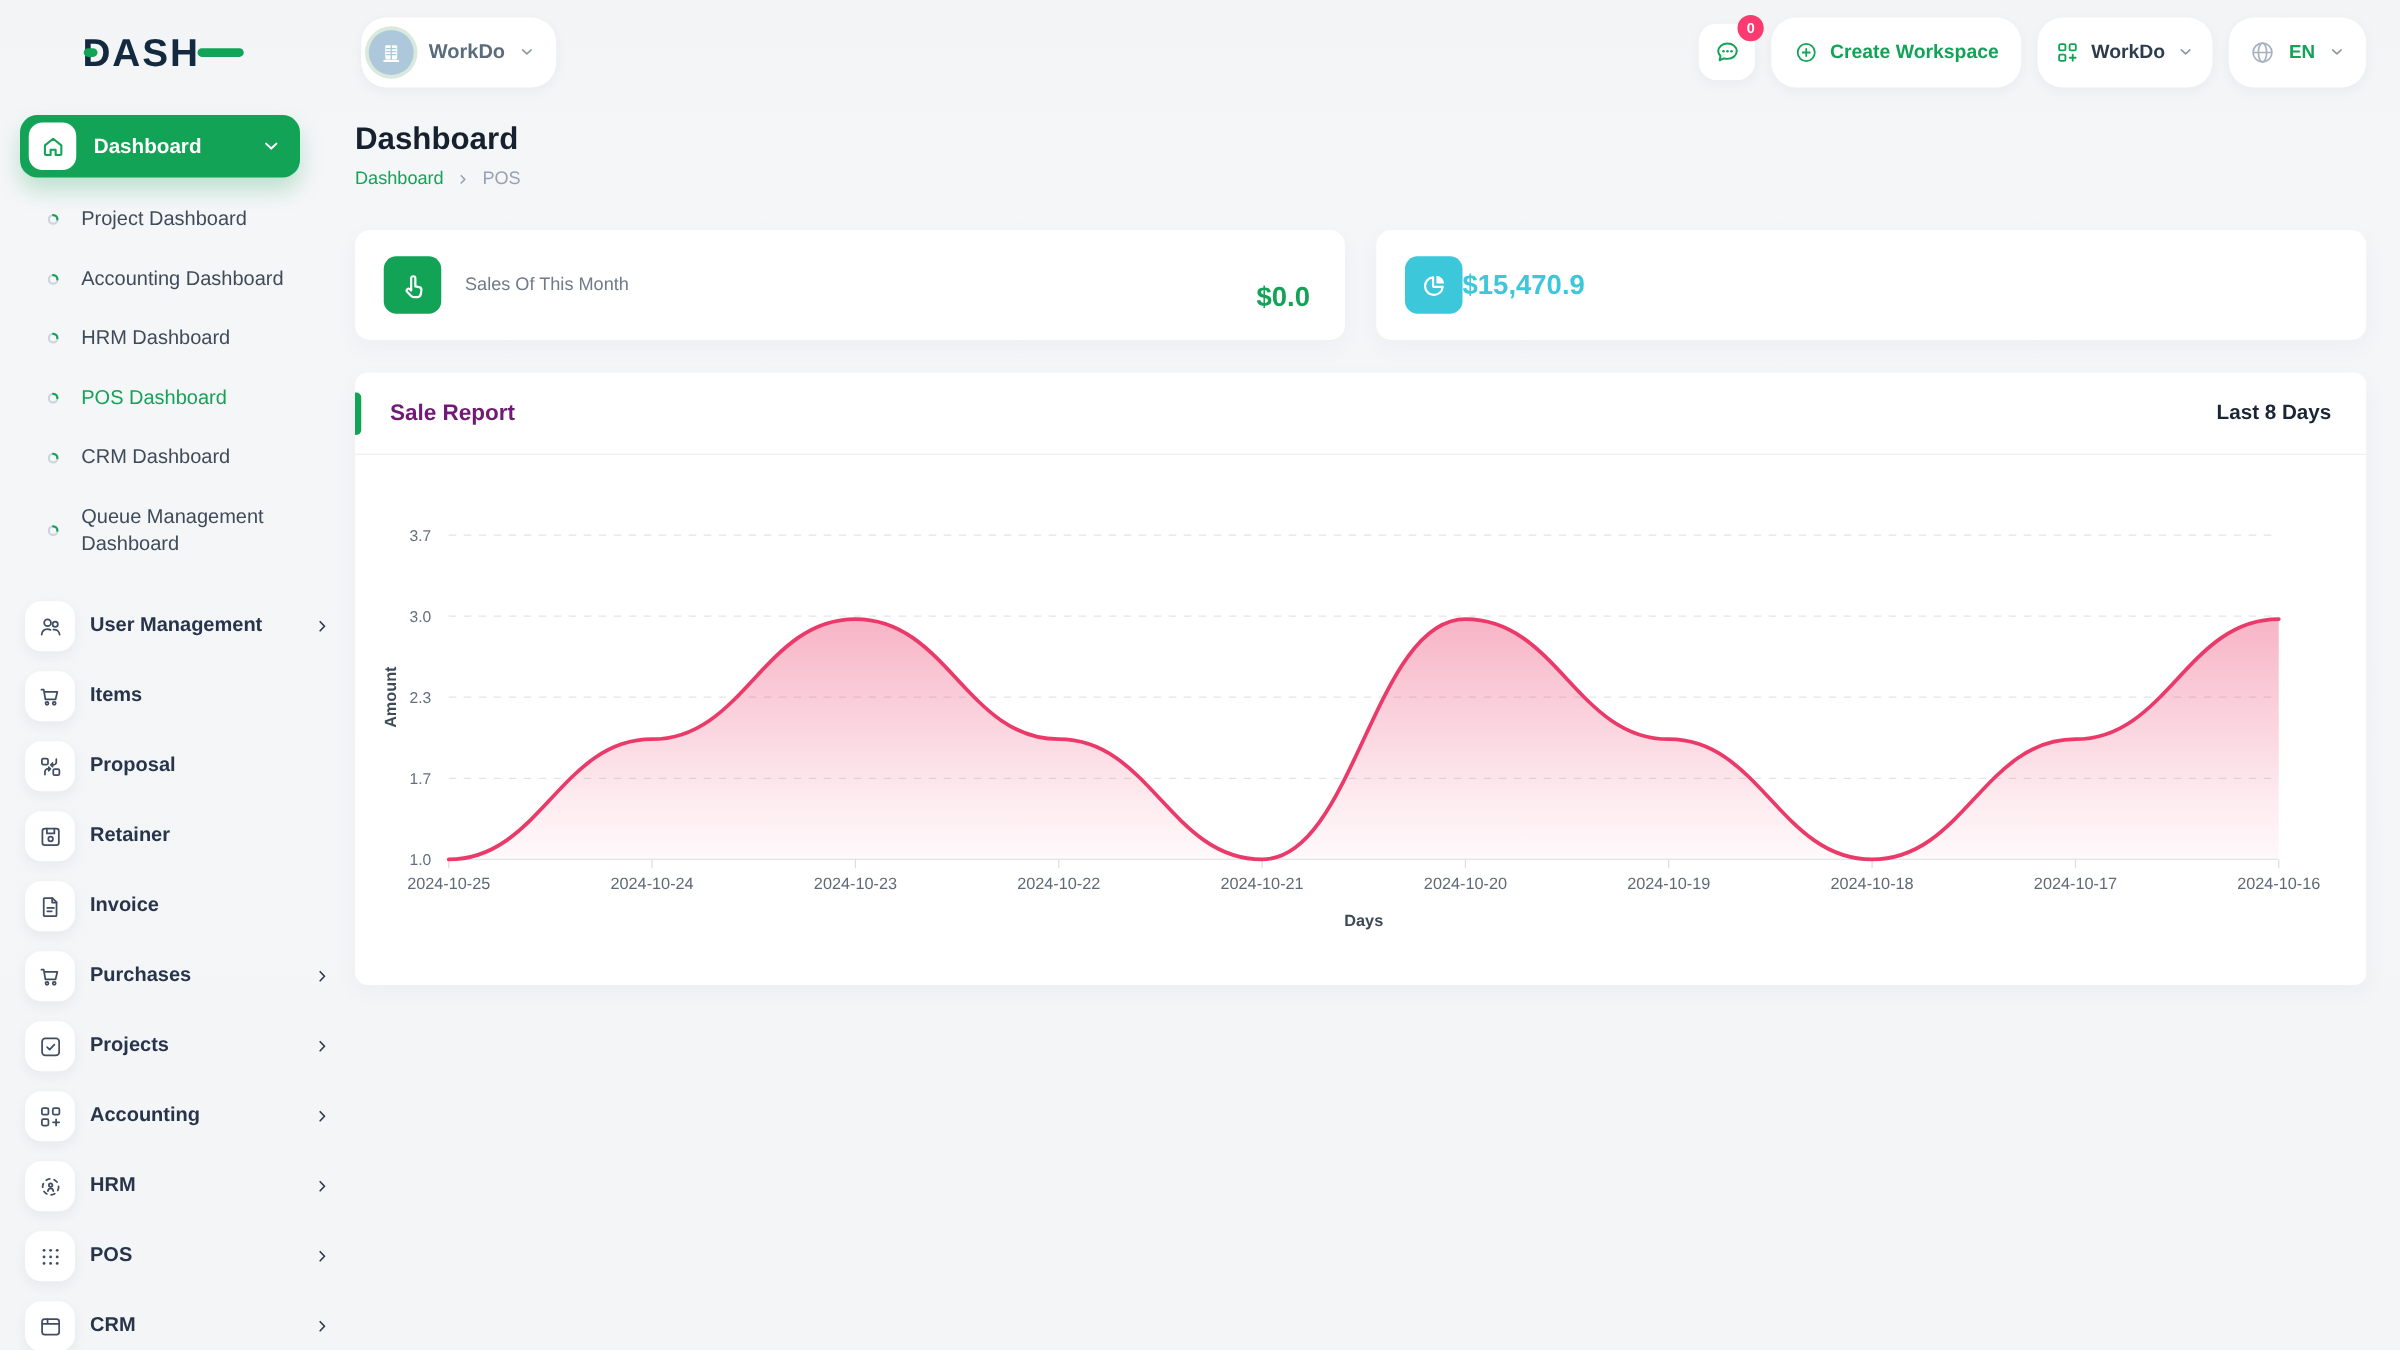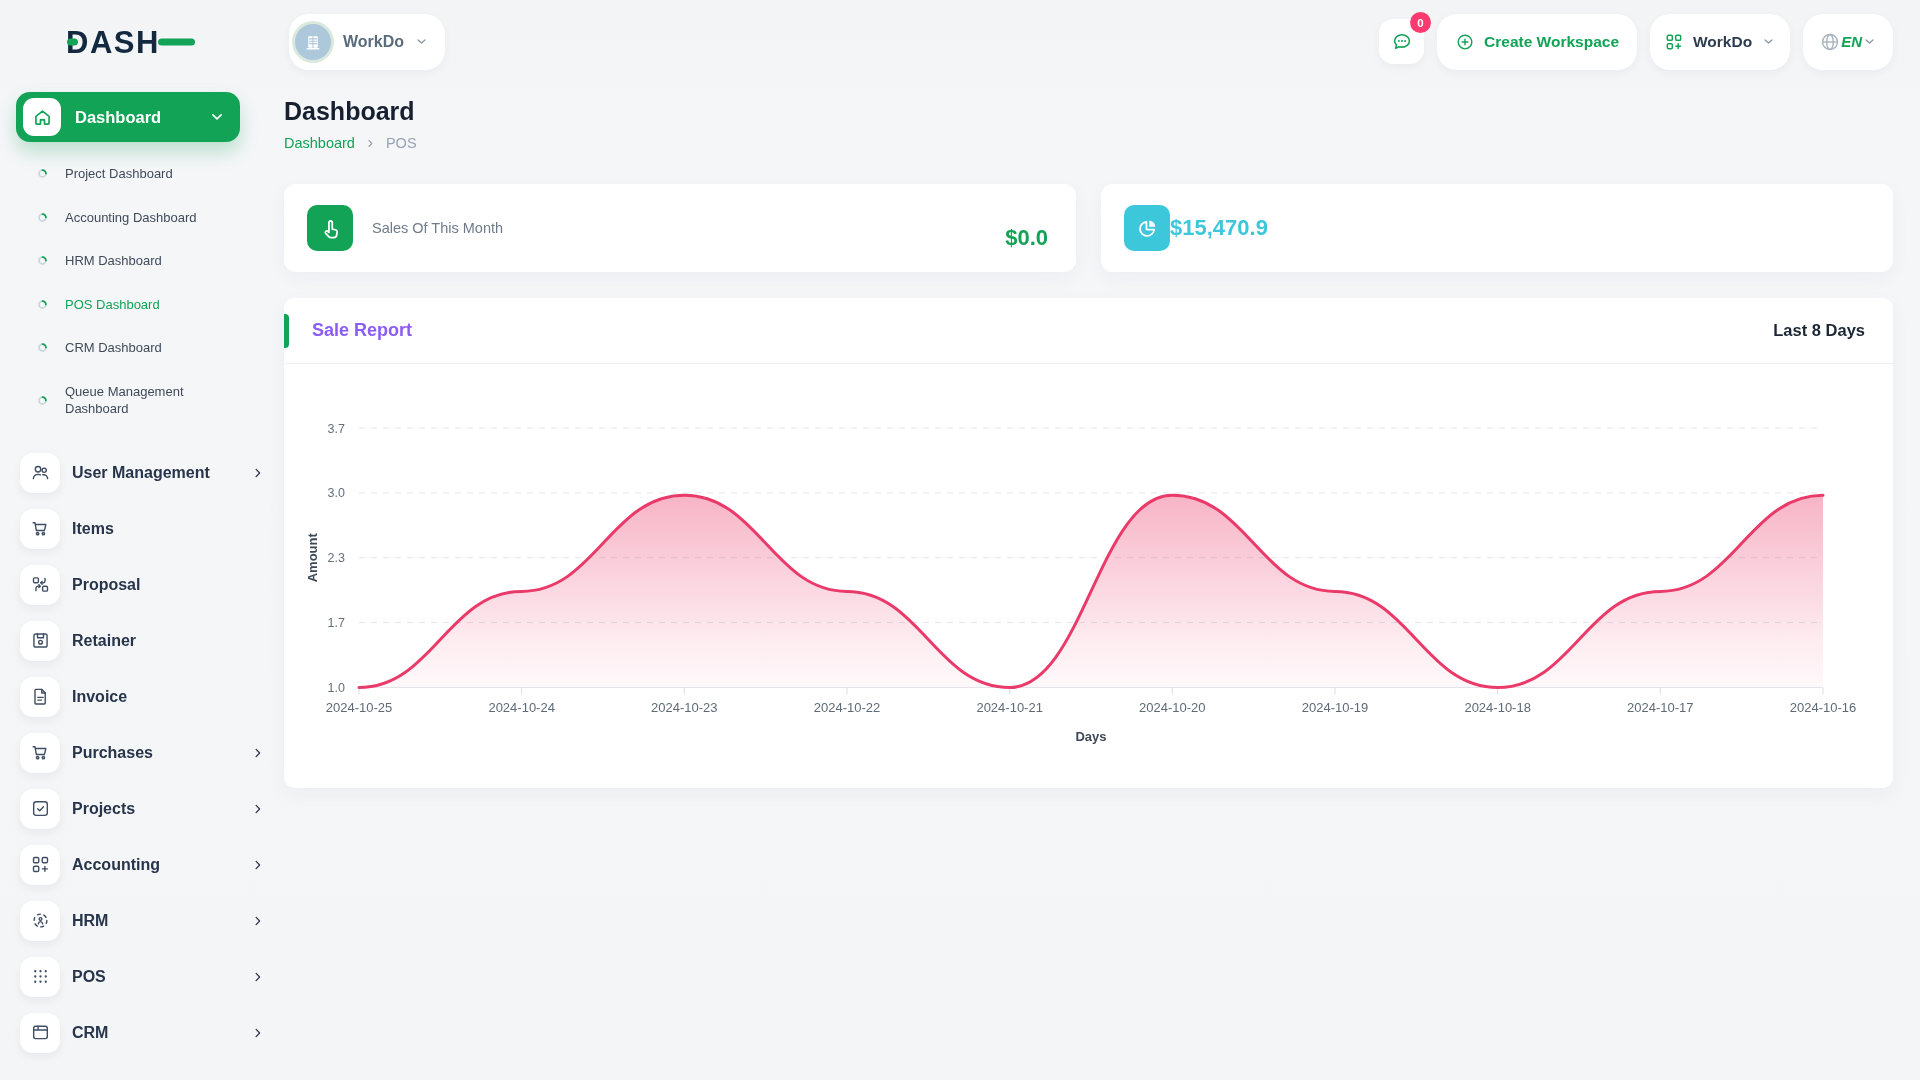--- a/index.html
+++ b/index.html
@@ -25,21 +25,21 @@
   }
   .dash-group .home-tile svg { width:21px; height:21px; }
   .dash-group .lbl { color:#fff; font-weight:700; font-size:16.5px; margin-left:14px; flex:1; }
   .dash-group .chev-d { width:18px; height:18px; }
 
   ul { list-style:none; }
   .sub-items { margin:10px 0 14px 0; }
   .sub-item { display:flex; align-items:center; padding:13px 0 13px 36px; cursor:pointer; }
   .sub-item .bullet { width:13px; height:13px; flex:0 0 auto; margin-right:16px; display:flex; }
   .sub-item .bullet svg { width:13px; height:13px; }
-  .sub-item .sub-label { font-size:13px; color:#404b5a; max-width:178px; line-height:1.35; }
+  .sub-item .sub-label { font-size:16px; color:#404b5a; max-width:178px; line-height:1.35; }
   .sub-item.active .sub-label { color:#12a357; }
 
   .menu-items { }
   .menu-item { display:flex; align-items:center; height:56px; padding:0 18px 0 20px; cursor:pointer; }
   .icon-tile {
     width:40px; height:40px; background:#fff; border-radius:13px; flex:0 0 auto;
     display:flex; align-items:center; justify-content:center;
     box-shadow:0 4px 10px rgba(30,50,80,.06);
   }
   .icon-tile svg { width:21px; height:21px; }
@@ -69,21 +69,21 @@
   .chat-btn svg.bubble { width:24px; height:24px; }
   .badge {
     position:absolute; top:-7px; right:-7px; min-width:21px; height:21px; border-radius:50%;
     background:#fb3b6f; color:#fff; font-size:11.5px; font-weight:700;
     display:flex; align-items:center; justify-content:center;
   }
   .create-btn { padding:0 18px; gap:9px; color:#12a357; font-size:15.5px; font-weight:600; }
   .create-btn svg { width:20px; height:20px; }
   .wd-menu { padding:0 14px; gap:9px; font-size:15.5px; font-weight:600; color:#2d3c4e; }
   .wd-menu svg.grid { width:20px; height:20px; }
-  .lang-menu { padding:0 16px; font-size:15px; font-weight:700; color:#12a357;font-style:italic; }
+  .lang-menu { padding:0 16px; gap:10px; font-size:15px; font-weight:700; color:#12a357; }
   .lang-menu svg.globe { width:22px; height:22px; }
 
   .page-title { margin-top:26px; font-size:25px; font-weight:700; color:#16202e; }
   .breadcrumb { margin-top:9px; display:flex; align-items:center; gap:9px; font-size:14.5px; }
   .breadcrumb .bc-root { color:#12a357; cursor:pointer; }
   .breadcrumb .bc-sep { width:13px; height:13px; }
   .breadcrumb .bc-cur { color:#98a2b3; }
 
   .cards { margin-top:33px; display:flex; gap:25px; }
   .stat-card {
@@ -101,21 +101,21 @@
     box-shadow:0 6px 20px rgba(40,60,90,.04); position:relative;
   }
   .report-head {
     height:66px; display:flex; align-items:center; padding:0 28px;
     border-bottom:1px solid #eef0f3; position:relative;
   }
   .report-accent {
     position:absolute; left:0; top:16px; width:5px; height:34px;
     background:#12a357; border-radius:0 4px 4px 0;
   }
-  .report-title { font-size:18px; font-weight:700; color:#8b5cf6; flex:1; }
+  .report-title { font-size:18px; font-weight:700; color:#701a75; flex:1; }
   .report-range { font-size:16.5px; font-weight:700; color:#1b2634; }
   .chart-wrap { width:1609px; height:424px; }
   svg.chart { display:block; }
   .grid-line { stroke:#e1e5ea; stroke-width:1; stroke-dasharray:6 6; }
   .axis-line { stroke:#e4e7ea; stroke-width:1; }
   .tickmark { stroke:#dadfe4; stroke-width:1; }
   .ytick { font-size:12.5px; fill:#64707e; text-anchor:end; font-family:"Liberation Sans","DejaVu Sans",sans-serif; }
   .xtick { font-size:13px; fill:#5f6a76; text-anchor:middle; font-family:"Liberation Sans","DejaVu Sans",sans-serif; }
   .axis-title { font-size:13px; font-weight:700; fill:#3e4956; text-anchor:middle; font-family:"Liberation Sans","DejaVu Sans",sans-serif; }
 </style>

